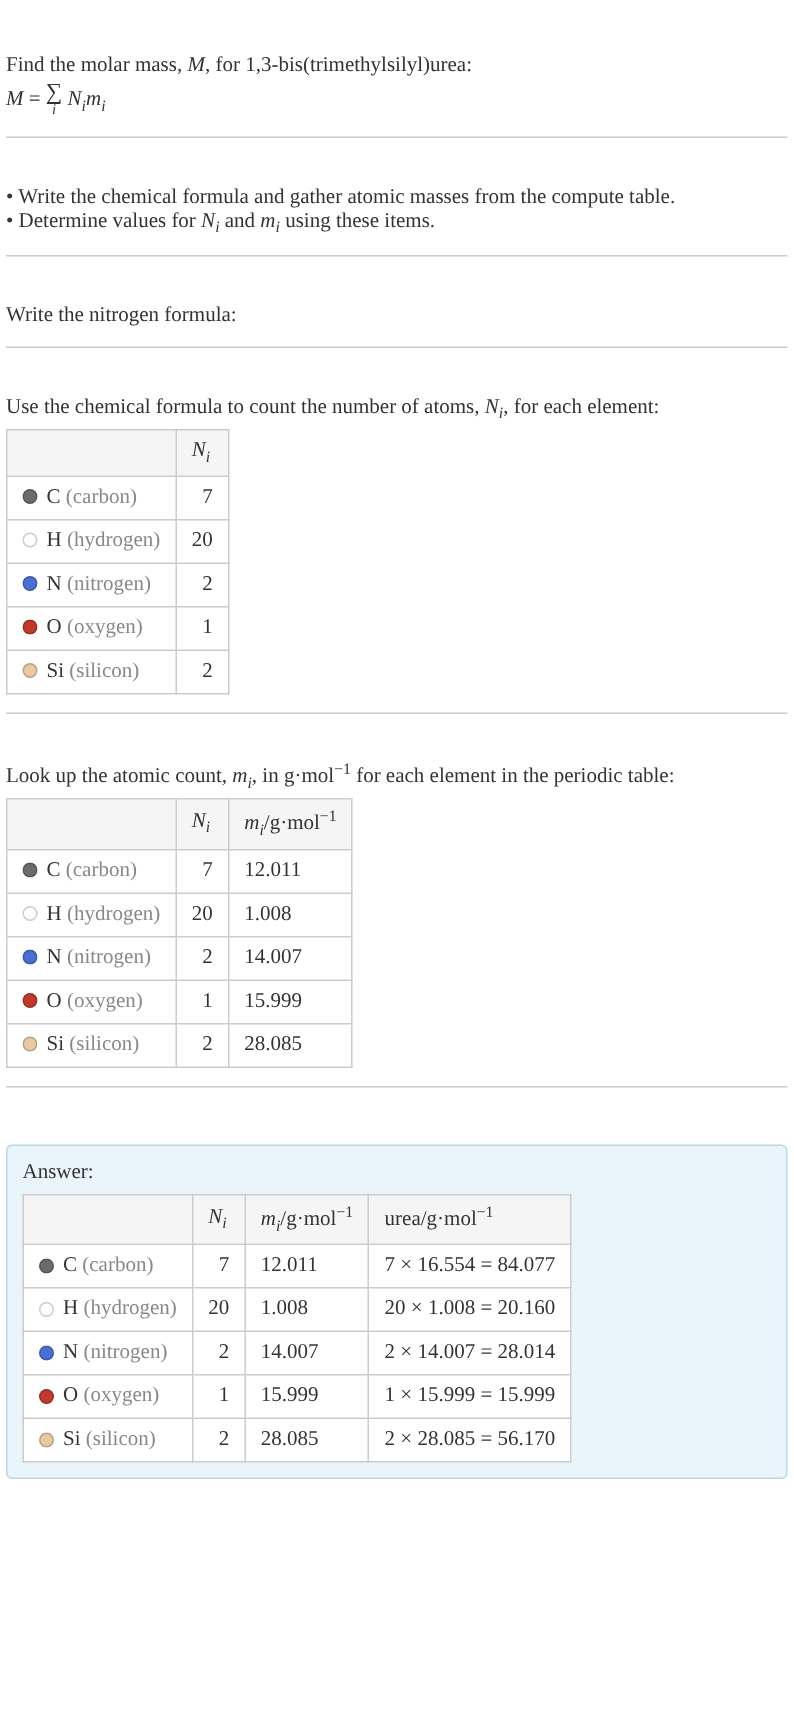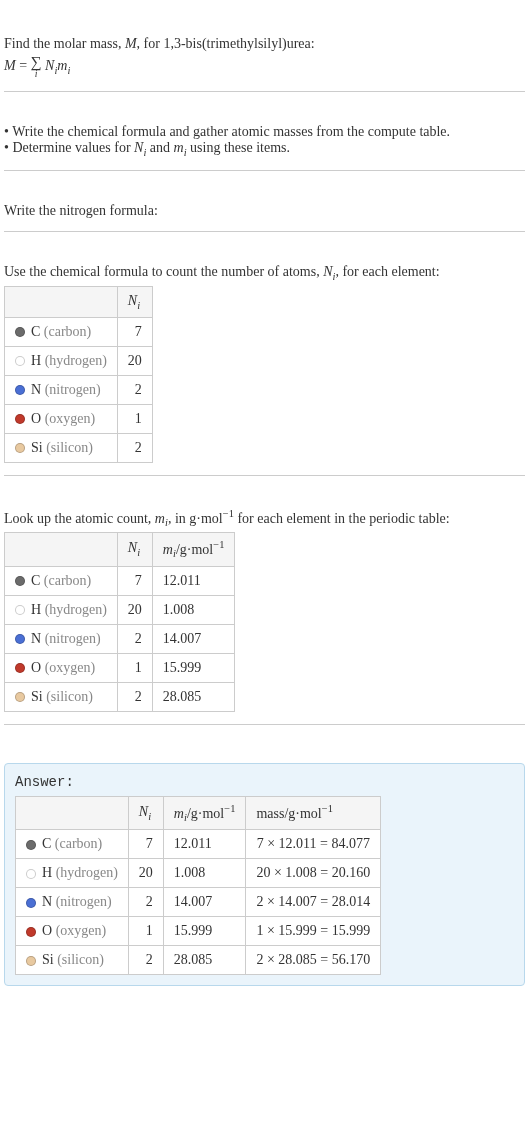--- a/index.html
+++ b/index.html
@@ -24,21 +24,21 @@
 td.center { text-align: center; }
 .swatch { display: inline-block; width: 10px; height: 10px; border-radius: 50%; margin-right: 6px; vertical-align: middle; border: 1px solid rgba(0,0,0,0.2); }
 .elname { color: #888; }
 .answer-box {
   background: #eaf4fb;
   border: 1px solid #b8d8ec;
   border-radius: 4px;
   padding: 10px;
   margin-top: 6px;
 }
-.answer-box .label { margin-bottom: 6px; font-family: Liberation Mono, monospace; }
+.answer-box .label { margin-bottom: 6px; }
 .answer-box table th, .answer-box table td { background: #fff; }
 .answer-box table th { background: #f5f5f5; }
 .final { margin-top: 10px; padding-left: 20px; text-indent: -20px; line-height: 1.5; }
 .script-under { display: inline-block; text-align: center; vertical-align: middle; line-height: 1; }
 .script-under .top { display:block; font-size: 1.1em; }
 .script-under .bot { display:block; font-size: 0.7em; font-style: italic; }
 </style>
 </head>
 <body>
 
@@ -154,29 +154,29 @@
 <div class="section">
 
   <div class="answer-box">
     <div class="label">Answer:</div>
     <table>
       <tbody>
           <tr>
         <th></th>
         <th><span class="italic">N</span><span class="sub italic">i</span></th>
         <th><span class="italic">m</span><span class="sub italic">i</span><span>/g·mol</span><span class="sup">−1</span></th>
-        <th><span>mass/g·mol</span><span class="sup">−1</span></th>
+        <th><span>urea/g·mol</span><span class="sup">−1</span></th>
       </tr>
       </tbody>
         <tbody id="answer-body">
           <tr>
             <td><span class="swatch" style="background: rgb(107, 107, 107);"></span><span>C</span><span class="elname"> (carbon)</span></td>
             <td class="num">7</td>
             <td class="">12.011</td>
-            <td class="center">7 × 12.011 = 84.077</td>
+            <td class="center">7 × 16.554 = 84.077</td>
           </tr>
           <tr>
             <td><span class="swatch" style="background: rgb(255, 255, 255);"></span><span>H</span><span class="elname"> (hydrogen)</span></td>
             <td class="num">20</td>
             <td class="">1.008</td>
             <td class="center">20 × 1.008 = 20.160</td>
           </tr>
           <tr>
             <td><span class="swatch" style="background: rgb(74, 111, 212);"></span><span>N</span><span class="elname"> (nitrogen)</span></td>
             <td class="num">2</td>

